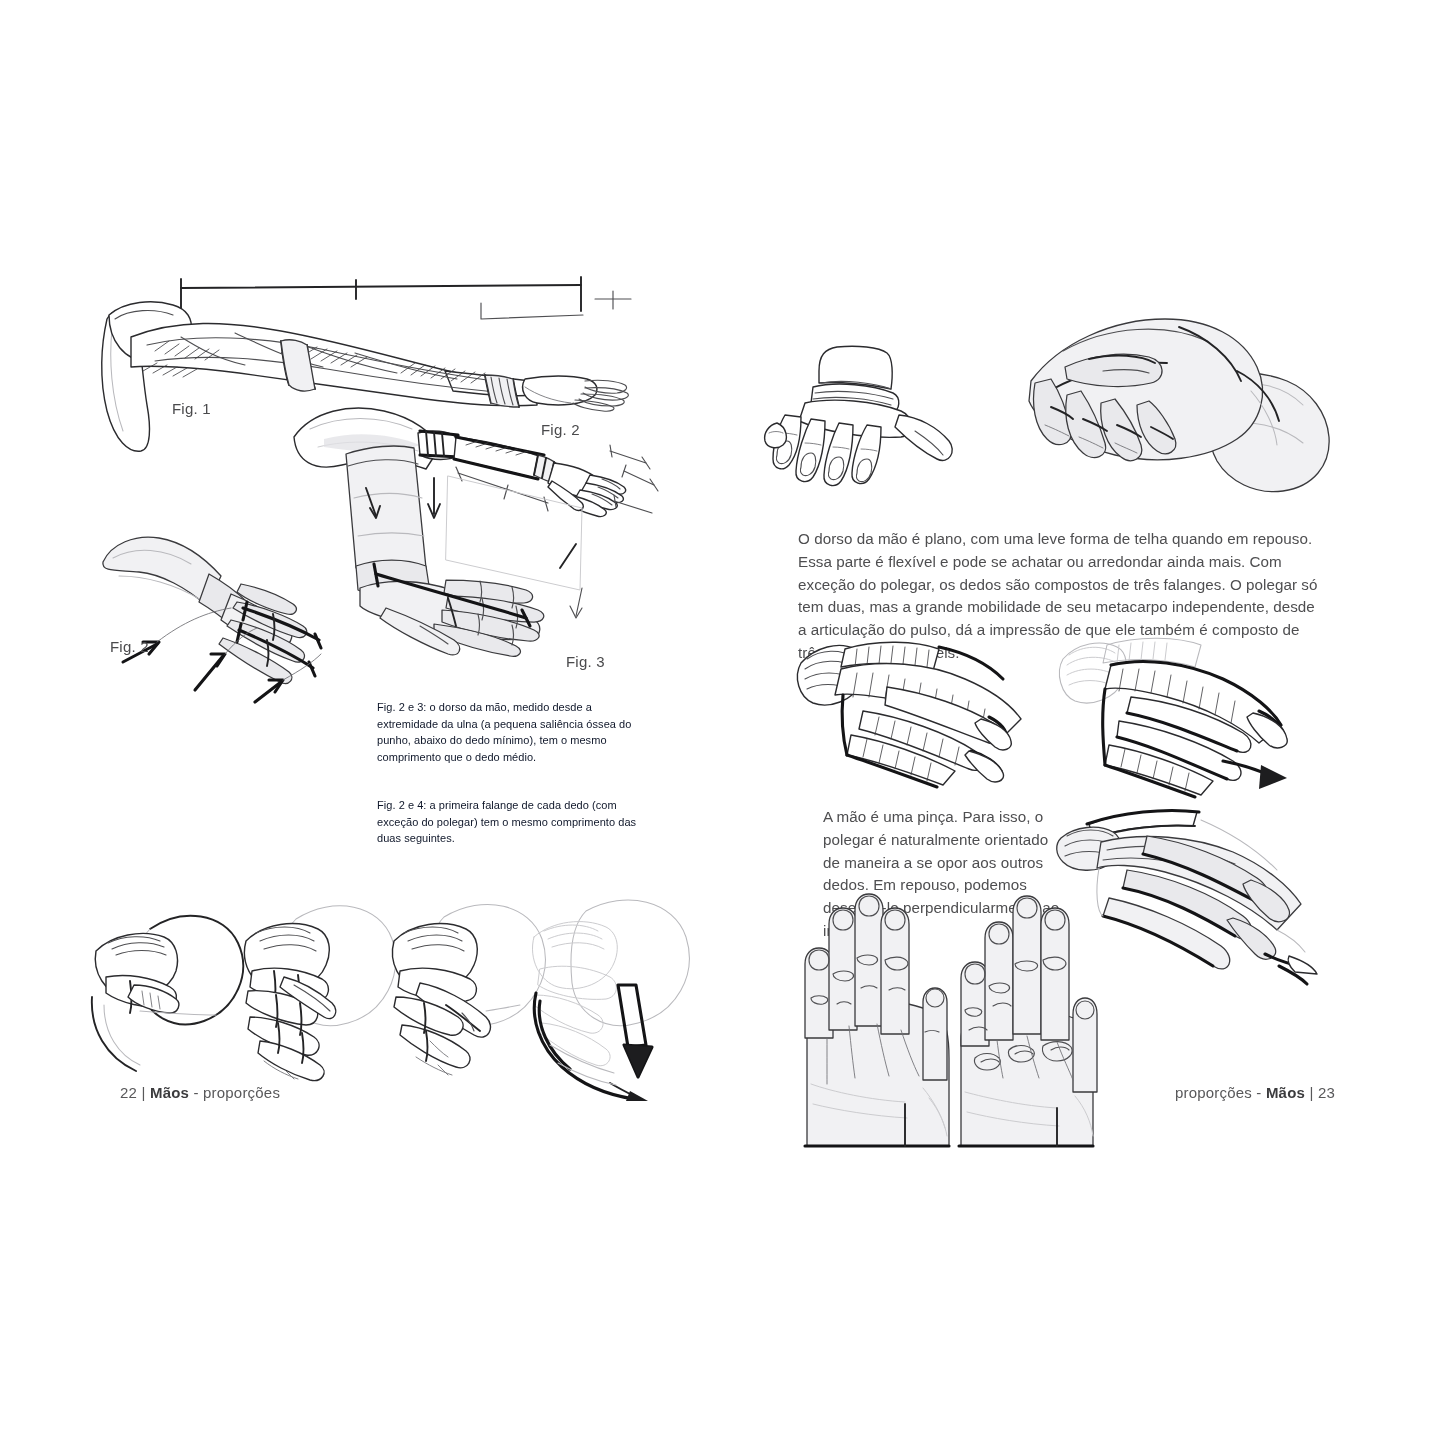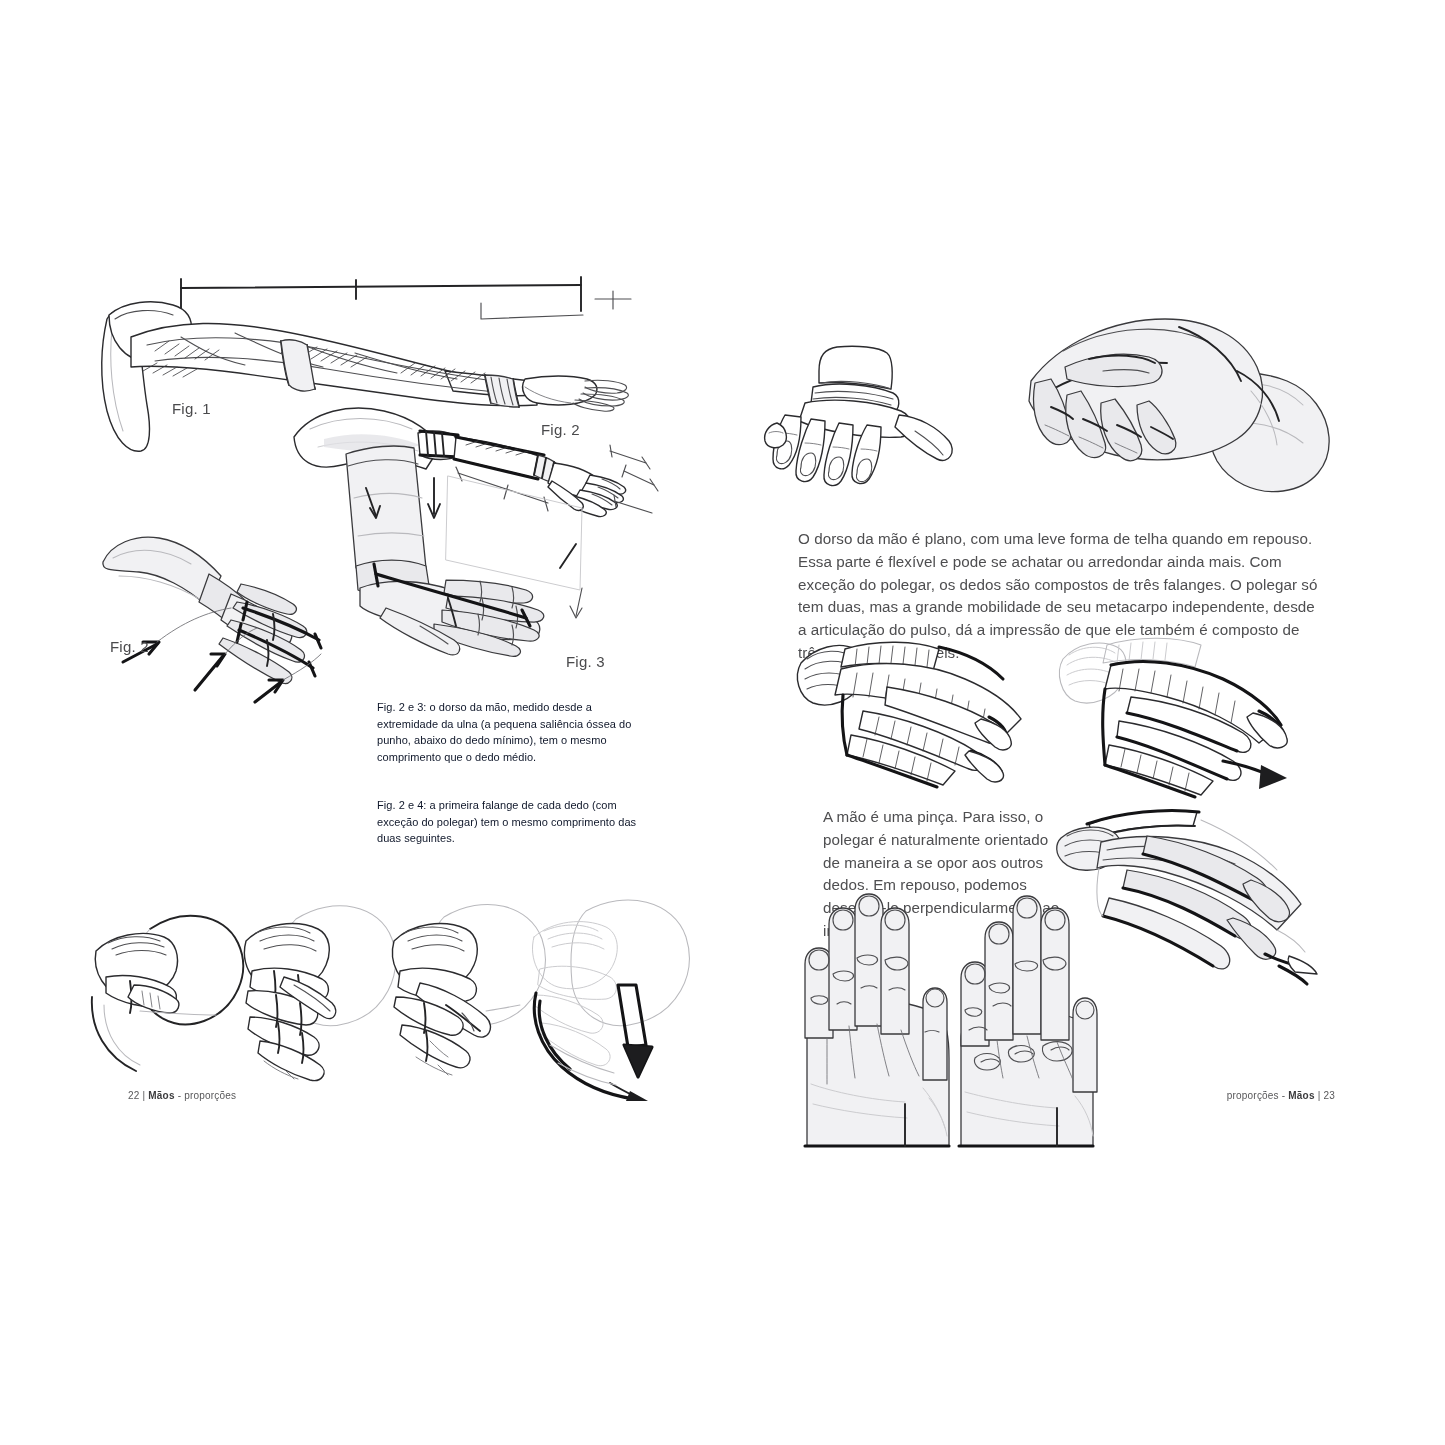--- a/index.html
+++ b/index.html
@@ -33,25 +33,24 @@
   }
   .figlabel{
     position:absolute;
     font-size:15px;
     color:#4a4a4c;
     letter-spacing:0.2px;
   }
   .folio{
     position:absolute;
     bottom:243px;
-    font-size:10px;
+    font-size:15px;
     color:#58585a;
     letter-spacing:0.2px;
     white-space:nowrap;
-    margin-left:8px;
   }
   .folio b{font-weight:700;color:#3c3c3e;}
   .folio-left{left:120px;}
   .folio-right{right:110px;}
 
   
   .art{position:absolute;}
   .art svg{display:block;overflow:visible;}
   .ink-hv{fill:none;stroke:#141416;stroke-width:3.1;stroke-linecap:round;stroke-linejoin:round;}
   .ink-md{fill:none;stroke:#232325;stroke-width:1.9;stroke-linecap:round;stroke-linejoin:round;}

